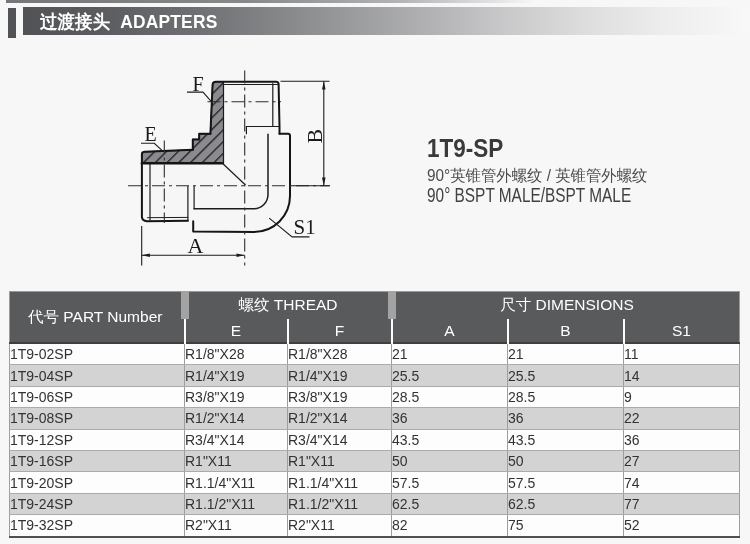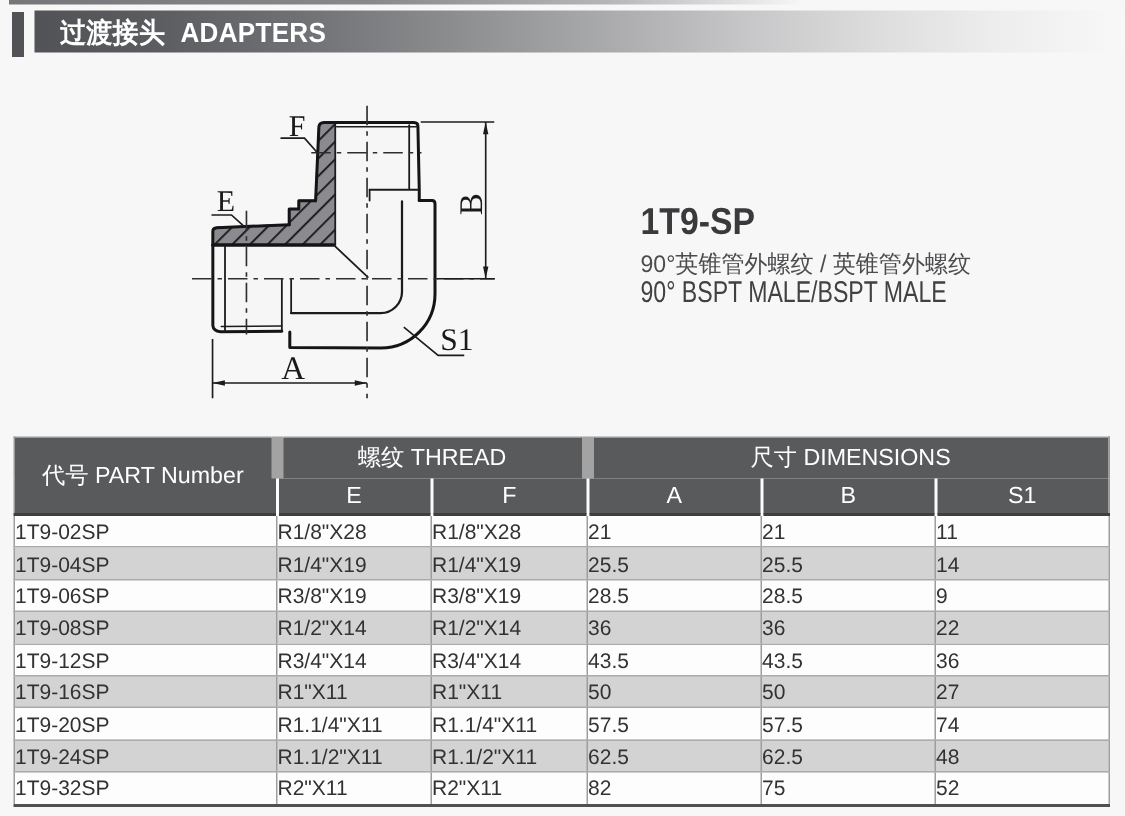--- a/index.html
+++ b/index.html
@@ -183,21 +183,21 @@
         <td>57.5</td>
         <td>57.5</td>
         <td>74</td>
       </tr>
 <tr>
         <td>1T9-24SP</td>
         <td>R1.1/2"X11</td>
         <td>R1.1/2"X11</td>
         <td>62.5</td>
         <td>62.5</td>
-        <td>48</td>
+        <td>77</td>
       </tr>
 <tr>
         <td>1T9-32SP</td>
         <td>R2"X11</td>
         <td>R2"X11</td>
         <td>82</td>
         <td>75</td>
         <td>52</td>
       </tr>
 </tbody>

